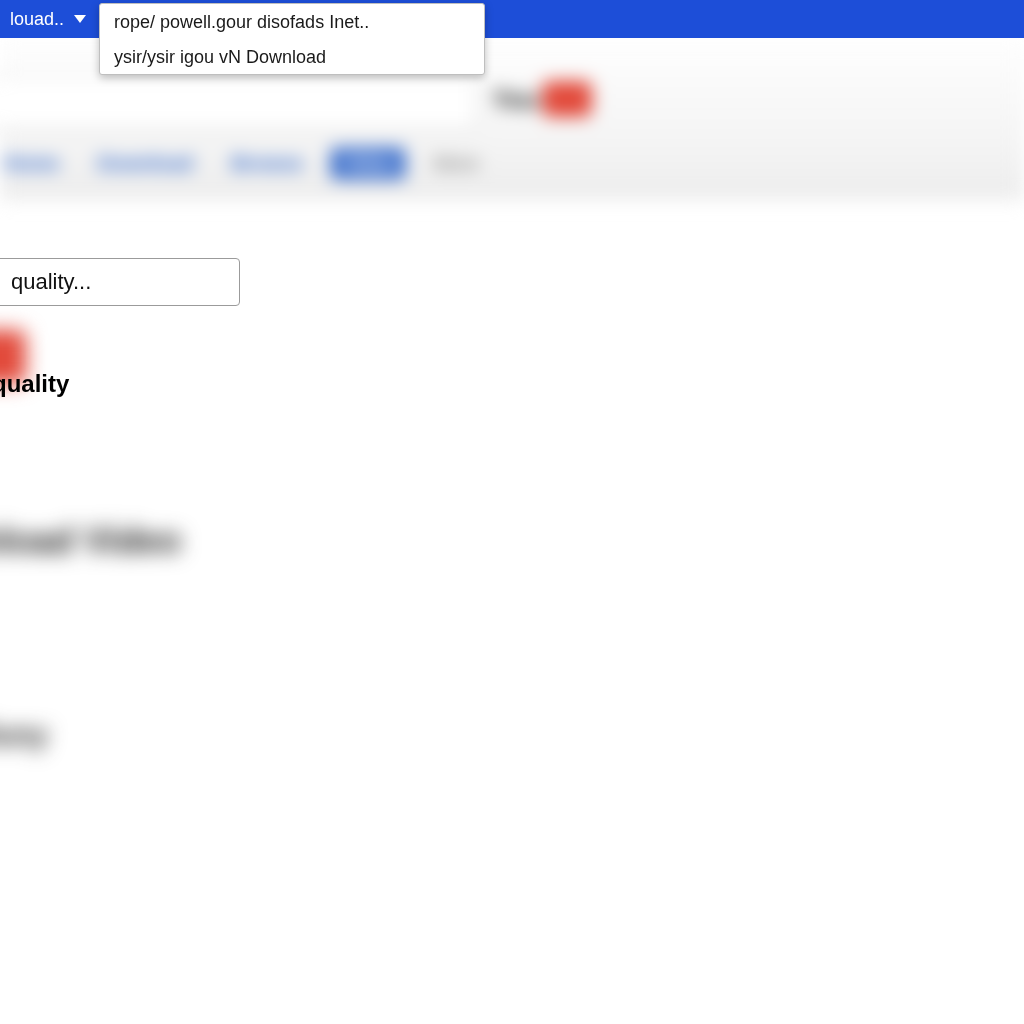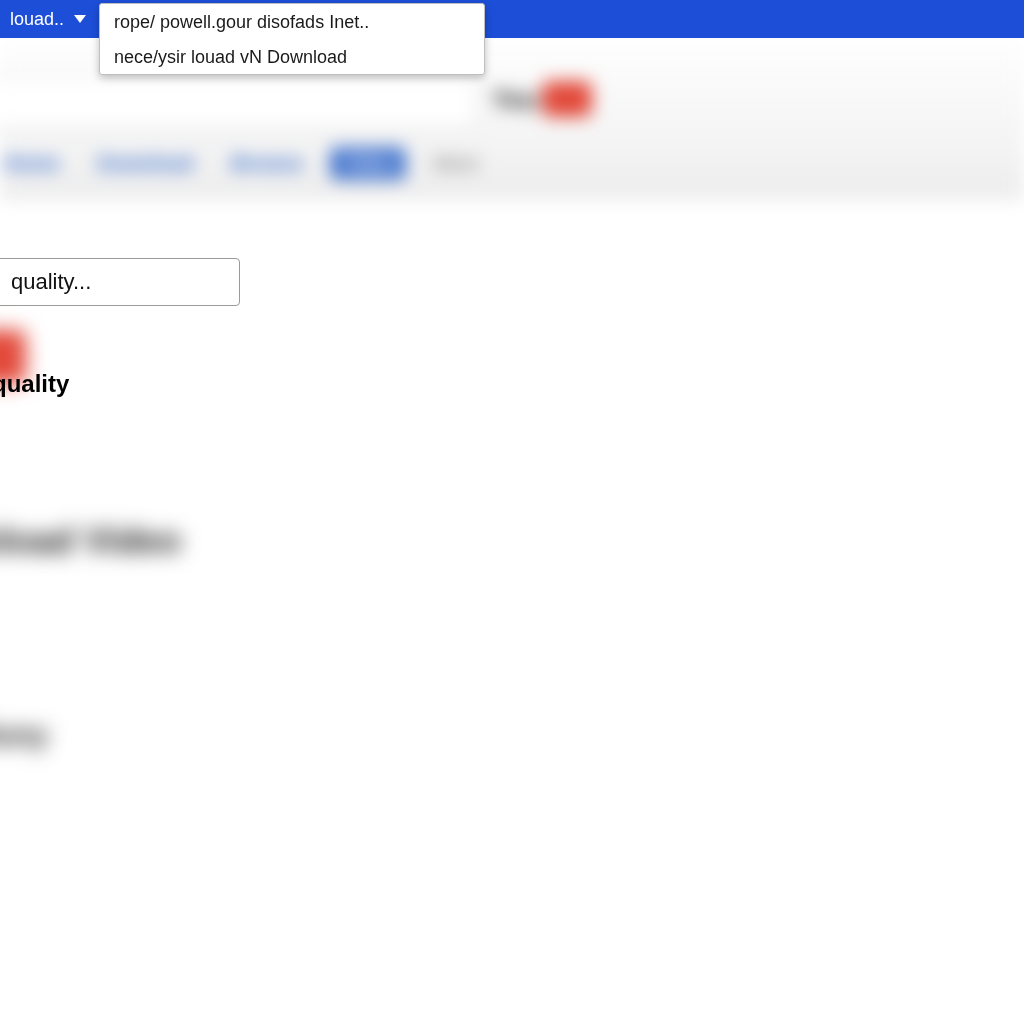--- a/index.html
+++ b/index.html
@@ -183,21 +183,21 @@
 
 <div class="titlebar">
   <div class="tab">
     <span>louad..</span>
     <span class="chev"></span>
   </div>
 </div>
 
 <div class="dropdown arrow-down">
   <div class="item">rope/ powell.gour disofads Inet..</div>
-  <div class="item">nece/ysir louad vN Download</div>
+  <div class="item">ysir/ysir igou vN Download</div>
 </div>
 
 <div class="blurred-header">
   <div class="search-box"></div>
   <div class="small-logo">
     <span>You</span>
     <span class="play"></span>
   </div>
   <div class="nav-row">
     <span class="tab-itm">Home</span>

